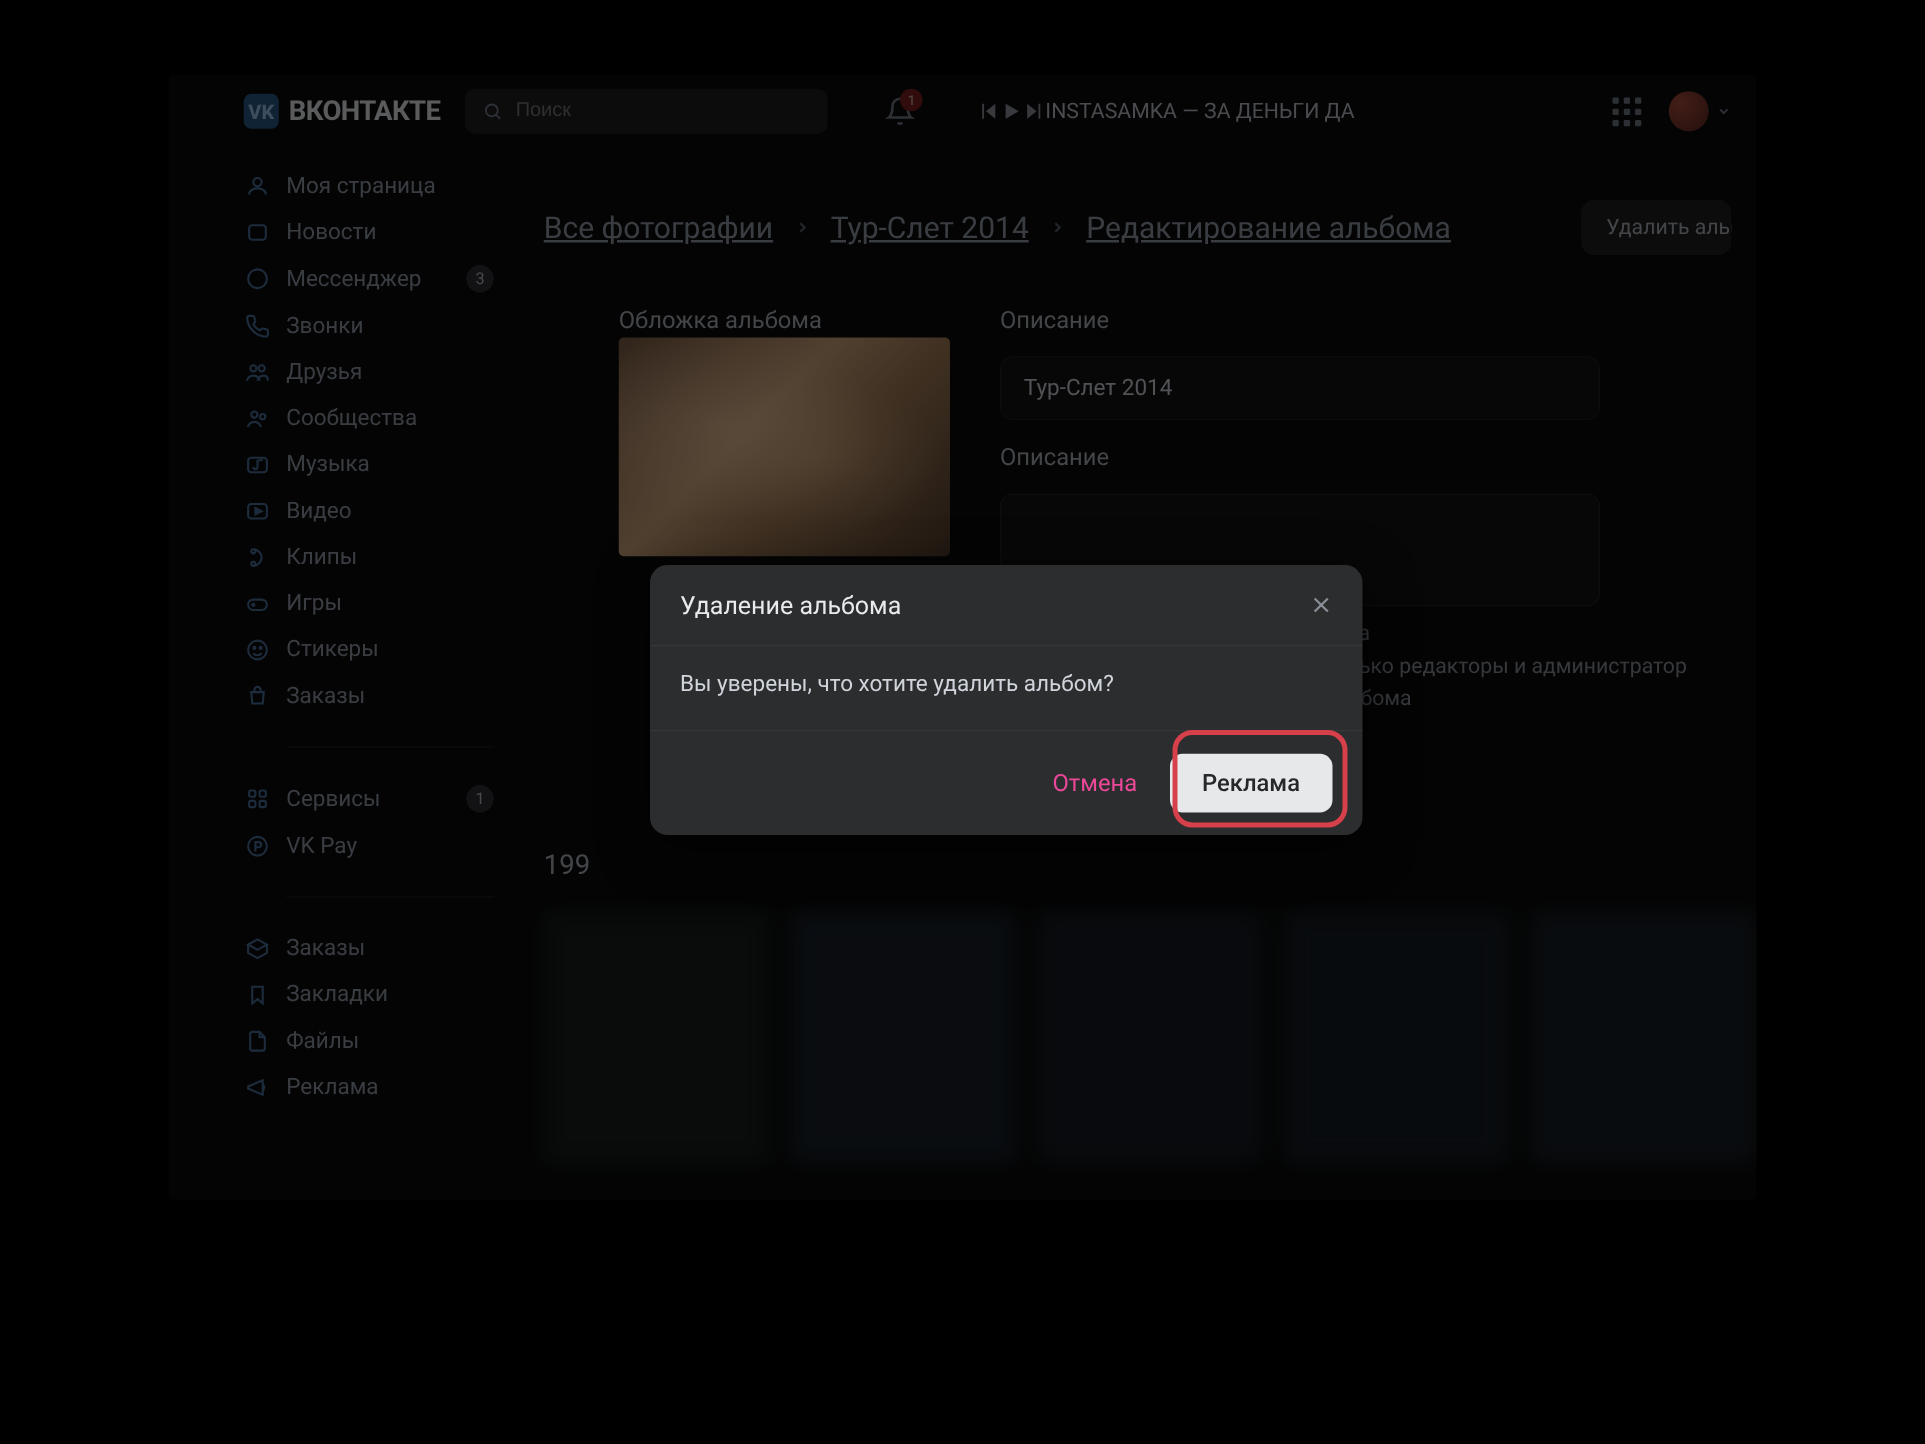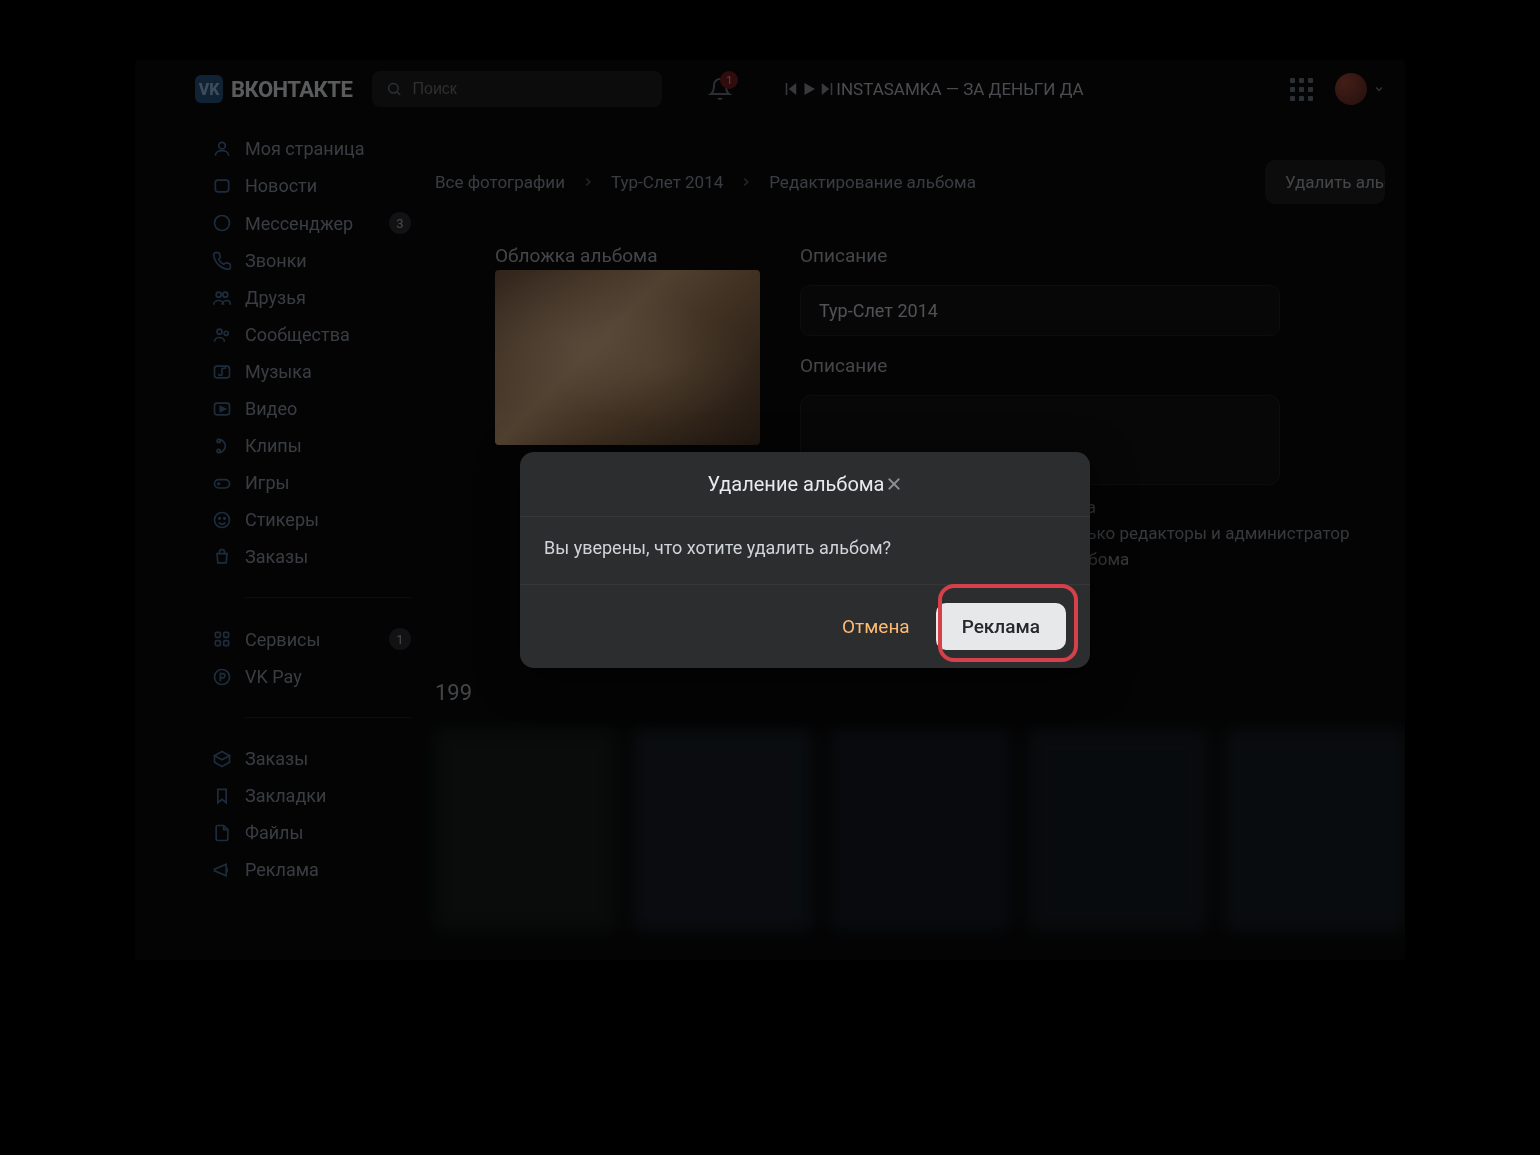--- a/index.html
+++ b/index.html
@@ -117,21 +117,21 @@
   .apps-grid span { background: #6f7985; border-radius: 1px; }
   .avatar {
     width: 32px; height: 32px; border-radius: 50%;
     background: radial-gradient(circle at 30% 30%, #a94b3b, #5a2820);
   }
   .chev { color: #6f7985; }
 
   
   .sidebar {
     position: absolute;
-    left: 76px;
+    left: 60px;
     top: 70px;
     width: 200px;
     display: flex;
     flex-direction: column;
     gap: 8px;
   }
   .side-item {
     display: flex;
     align-items: center;
     gap: 12px;
@@ -163,21 +163,21 @@
     right: 0;
     top: 70px;
     padding-right: 0;
   }
   .breadcrumb-row {
     display: flex;
     align-items: center;
     gap: 16px;
     padding: 30px 20px 0 20px;
   }
-  .breadcrumb-row .crumb { color: #8f98a6; font-size: 17px; }
+  .breadcrumb-row .crumb { color: #8f98a6; font-size: 24px; text-decoration: underline; }
   .breadcrumb-row .chv { color: #545a64; font-size: 18px; }
   .delete-album-btn {
     margin-left: auto;
     background: #1f1f1f;
     color: #a8aeb7;
     padding: 12px 20px;
     border-radius: 10px;
     font-size: 17px;
     white-space: nowrap;
     overflow: hidden;
@@ -272,42 +272,42 @@
     width: 570px;
     background: #2c2d2e;
     border-radius: 14px;
     z-index: 20;
     box-shadow: 0 10px 40px rgba(0,0,0,.6);
     overflow: visible;
   }
   .modal-header {
     display: flex;
     align-items: center;
-    justify-content: center;
+    justify-content: space-between;
     padding: 20px 24px;
     font-size: 20px;
     color: #e8eaee;
   }
   .modal-close { color: #8a8f98; cursor: pointer; font-size: 18px; }
   .modal-body {
     padding: 20px 24px 26px 24px;
     color: #d0d4db;
     font-size: 18px;
     border-top: 1px solid rgba(255,255,255,.05);
     border-bottom: 1px solid rgba(255,255,255,.05);
   }
   .modal-footer {
     display: flex;
     justify-content: flex-end;
     align-items: center;
     gap: 26px;
     padding: 18px 24px;
   }
   .cancel-btn {
-    color: #fdba74;
+    color: #ec4899;
     font-size: 19px;
     cursor: pointer;
   }
   .confirm-btn {
     background: #e7e8ea;
     color: #26282b;
     font-size: 19px;
     font-weight: 500;
     padding: 12px 26px;
     border-radius: 10px;

